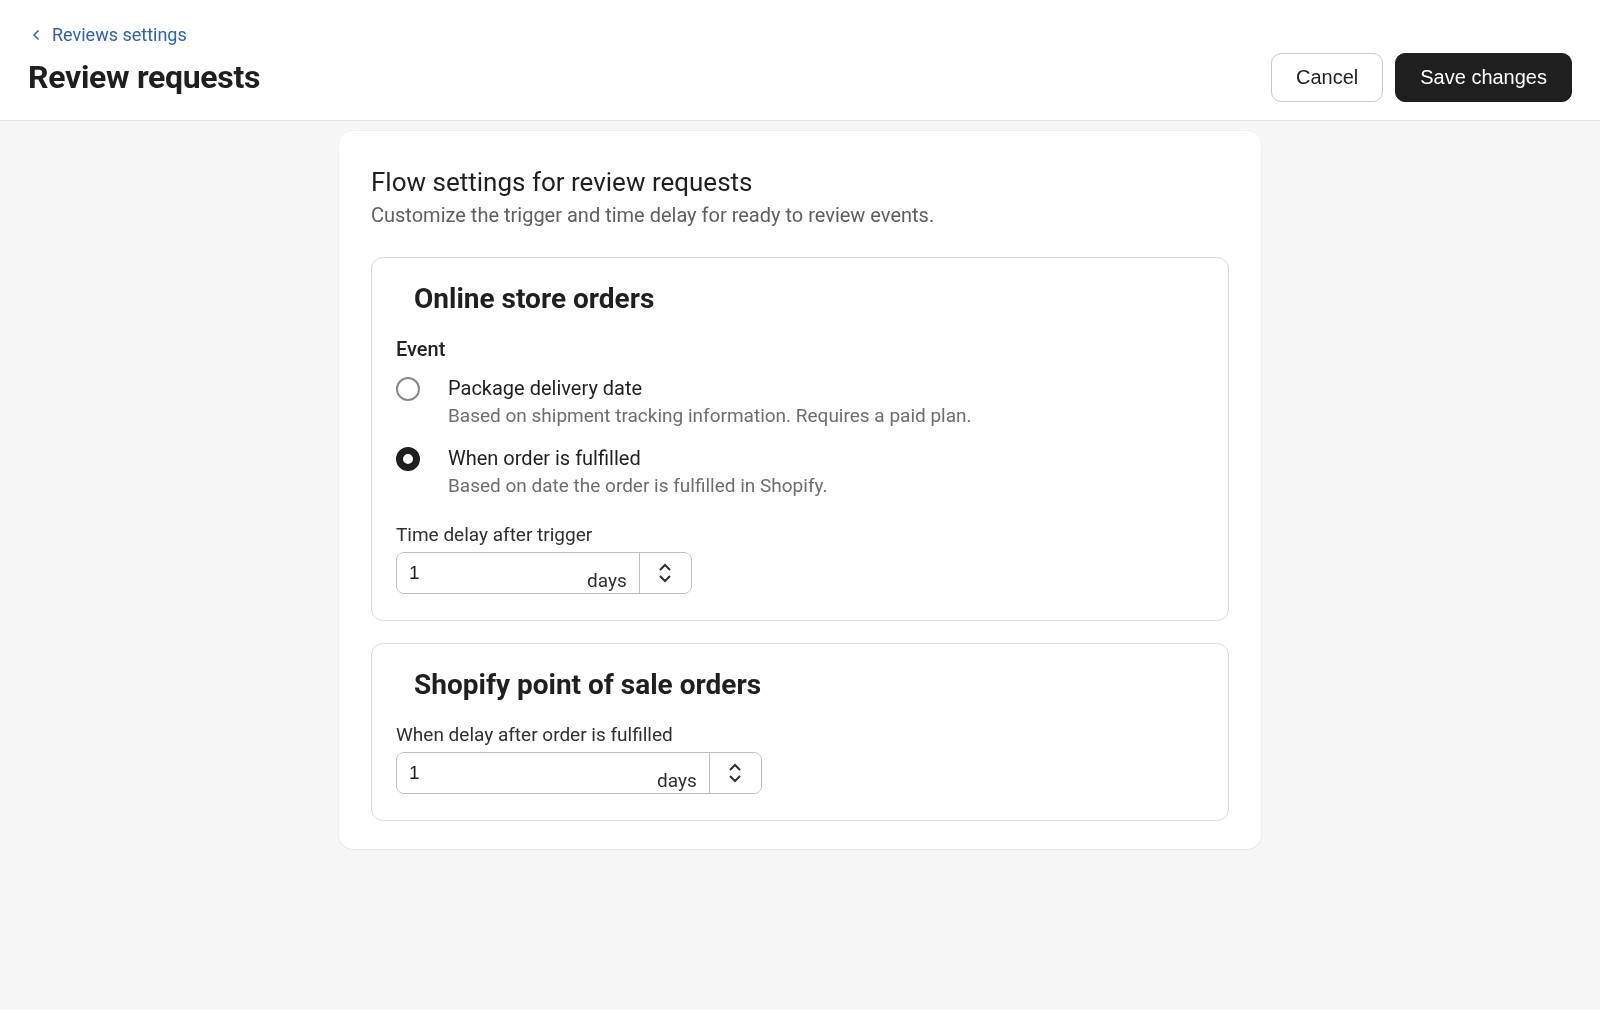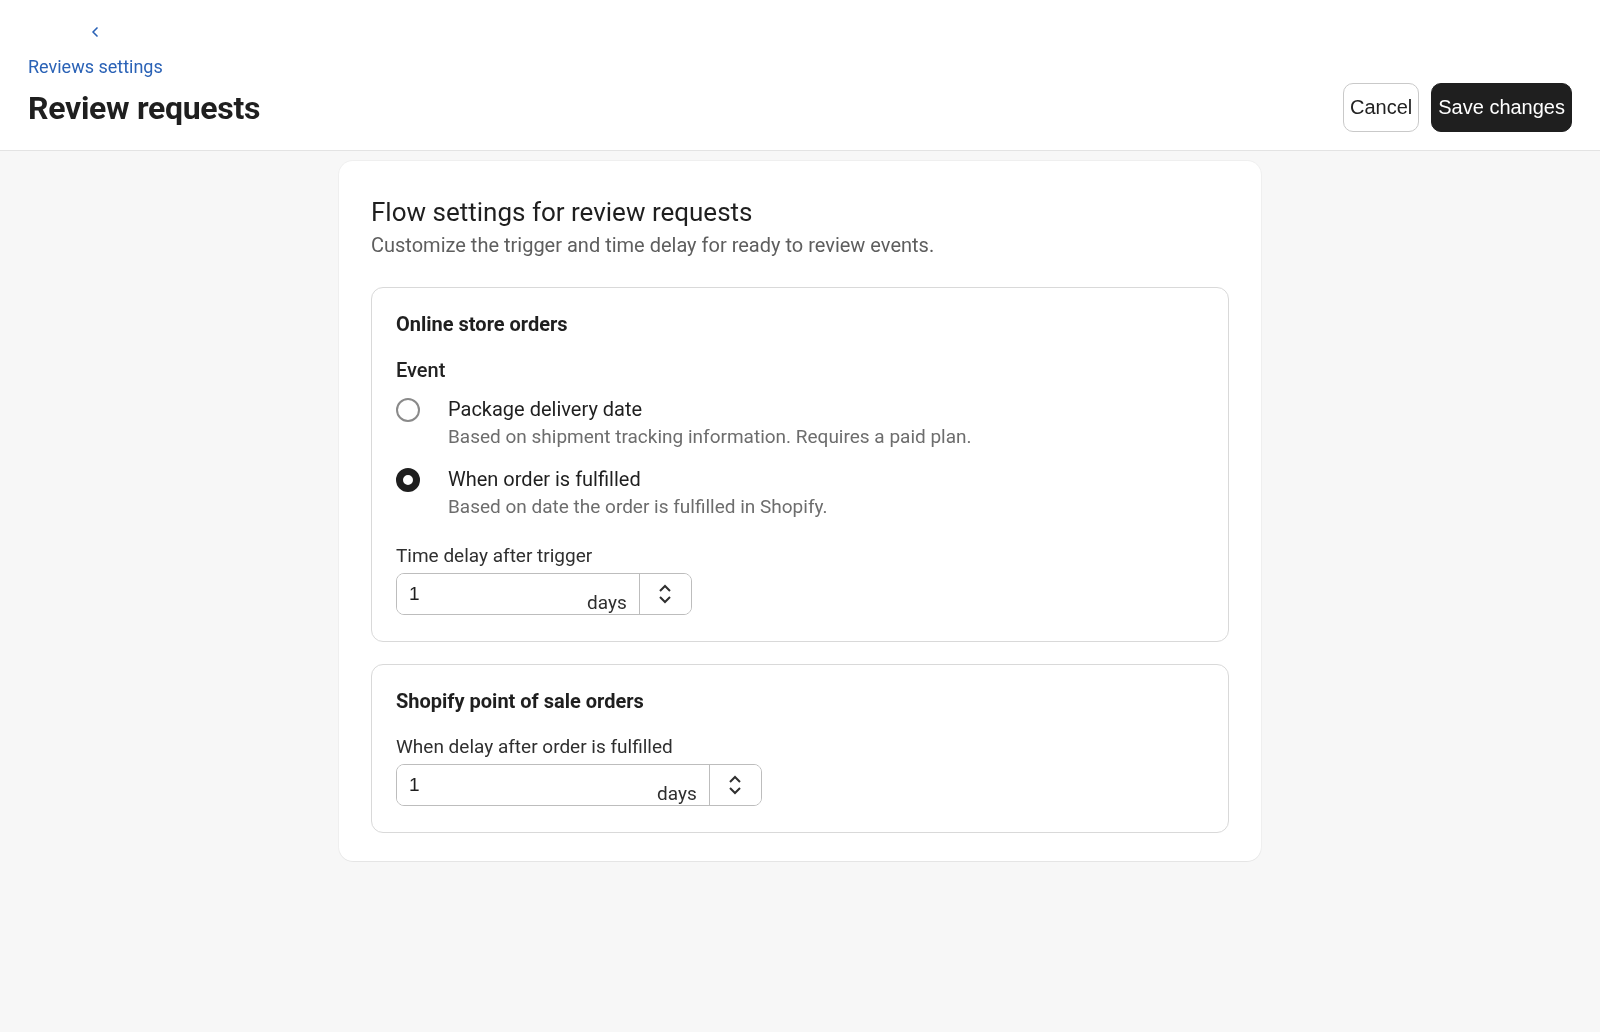--- a/index.html
+++ b/index.html
@@ -10,44 +10,43 @@
     color: #1f1f1f;
   }
   .topbar {
     padding: 24px 28px 18px 28px;
     border-bottom: 1px solid #e3e3e3;
     background: #fff;
   }
   .breadcrumb {
     display: inline-flex;
     align-items: center;
-    gap: 16px;
+    gap: 8px;
     color: #2a62b6;
     font-size: 18px;
     text-decoration: none;
     cursor: pointer;
-    flex-direction: column;
   }
   .breadcrumb svg { width: 16px; height: 16px; stroke: #2a62b6; }
   .titlebar {
     display: flex;
     align-items: center;
     justify-content: space-between;
     margin-top: 6px;
   }
   .page-title {
     font-size: 32px;
     font-weight: 700;
     letter-spacing: -0.3px;
   }
   .actions { display: flex; gap: 12px; }
   .btn {
     font-size: 20px;
     font-weight: 500;
-    padding: 12px 6px;
+    padding: 12px 24px;
     border-radius: 10px;
     cursor: pointer;
     border: 1.5px solid #c9c9c9;
     background: #fff;
     color: #222;
   }
   .btn-primary {
     background: #1f1f1f;
     color: #fff;
     border-color: #1f1f1f;
@@ -76,23 +75,24 @@
     margin-bottom: 30px;
   }
   .section {
     border: 1px solid #d9d9d9;
     border-radius: 12px;
     padding: 24px 24px 26px 24px;
     margin-bottom: 22px;
   }
   .section:last-child { margin-bottom: 0; }
   .section-title {
-    font-size: 20px;
+    font-size: 28px;
     font-weight: 700;
     margin-bottom: 22px;
+    margin-left: 18px;
   }
   .field-label {
     font-size: 20px;
     font-weight: 500;
     margin-bottom: 14px;
     color: #222;
   }
   .radio-group { margin-bottom: 26px; }
   .radio-row {
     display: flex;

